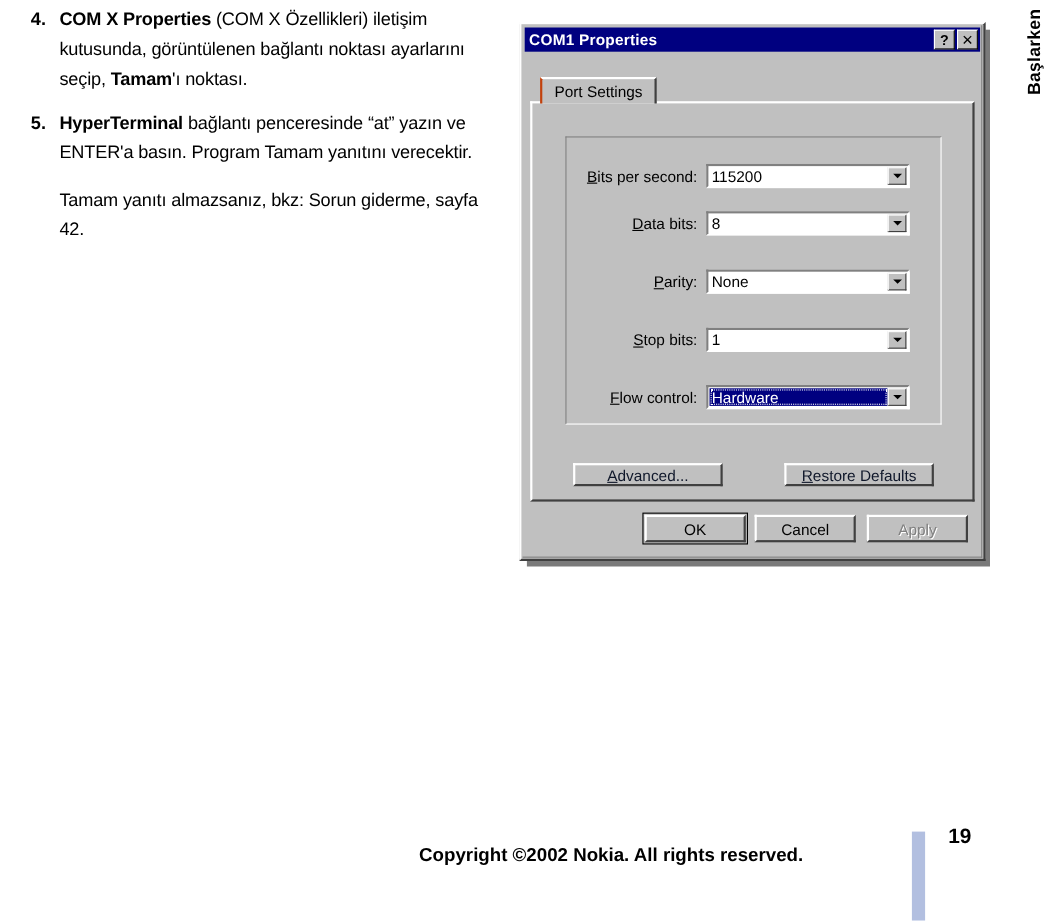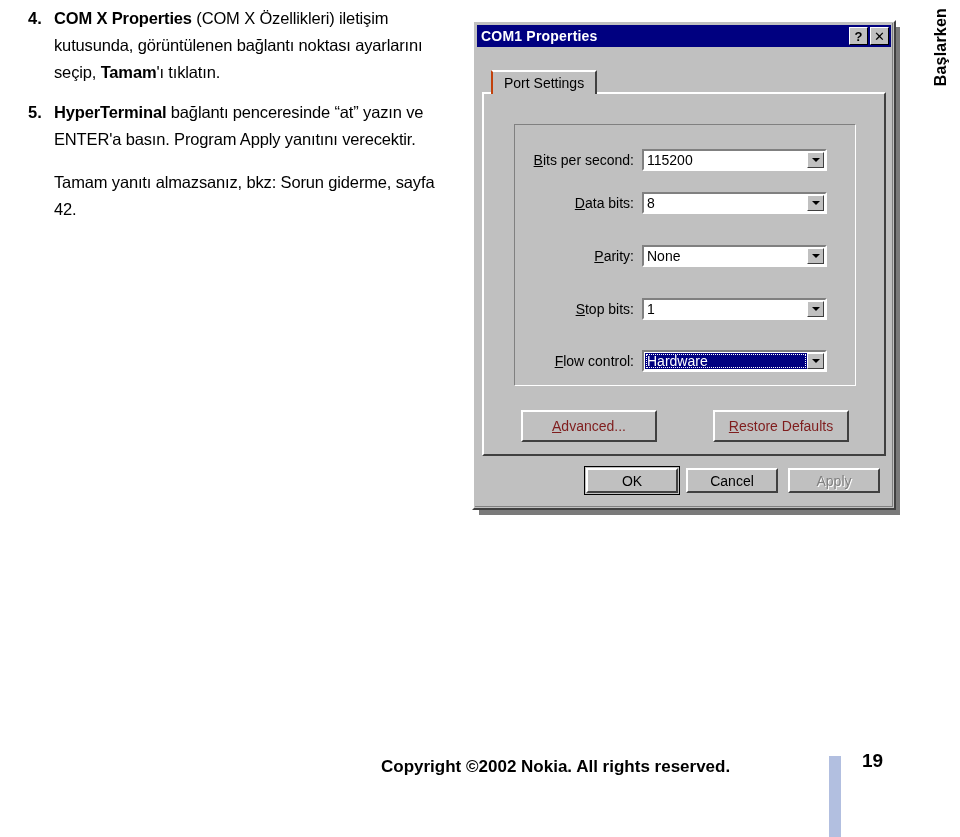--- a/index.html
+++ b/index.html
@@ -244,32 +244,32 @@
     content: "";
     width: 0; height: 0;
     border-left: 4px solid transparent;
     border-right: 4px solid transparent;
     border-top: 4px solid #000000;
   }
 
   
   .page-btn {
     position: absolute;
-    height: 32px;
+    height: 21px;
     background: #c0c0c0;
     border-top: 2px solid #ffffff;
     border-left: 2px solid #ffffff;
     border-right: 2px solid #404040;
     border-bottom: 2px solid #404040;
     box-sizing: border-box;
     display: flex;
     align-items: center;
     justify-content: center;
     font-size: 14px;
-    color: #7f1d1d;
+    color: #0f172a;
     white-space: nowrap;
   }
   .page-btn u { text-decoration: underline; }
   #btn-advanced { left: 37px; bottom: 12px; width: 136px; }
   #btn-restore  { right: 35px; bottom: 12px; width: 136px; }
 
   
   #dialog-footer {
     position: absolute;
     left: 8px;
@@ -323,21 +323,21 @@
   #footer {
     position: absolute;
     left: 0;
     right: 0;
     top: 748px;
     height: 89px;
   }
   #copyright {
     position: absolute;
     left: 381px;
-    top: 9px;
+    top: 20px;
     font-size: 17px;
     font-weight: bold;
     white-space: nowrap;
     color: #000000;
   }
   #page-bar {
     position: absolute;
     left: 829px;
     top: 8px;
     width: 12px;
@@ -352,25 +352,25 @@
     font-weight: bold;
     color: #000000;
   }
 </style>
 </head>
 <body>
 
 <div id="instructions">
     <div class="step">
       <div class="step-num">4.</div>
-      <div class="step-body"><b>COM X Properties</b><span> (COM X Özellikleri) iletişim kutusunda, görüntülenen bağlantı noktası ayarlarını seçip, </span><b>Tamam</b><span>'ı tıklatın.</span></div>
+      <div class="step-body"><b>COM X Properties</b><span> (COM X Özellikleri) iletişim kutusunda, görüntülenen bağlantı noktası ayarlarını seçip, </span><b>Tamam</b><span>'ı noktası.</span></div>
     </div>
     <div class="step">
       <div class="step-num">5.</div>
-      <div class="step-body"><b>HyperTerminal</b><span> bağlantı penceresinde “at” yazın ve ENTER'a basın. Program Apply yanıtını verecektir.</span><div class="sub-para">Tamam yanıtı almazsanız, bkz: Sorun giderme, sayfa 42.</div></div>
+      <div class="step-body"><b>HyperTerminal</b><span> bağlantı penceresinde “at” yazın ve ENTER'a basın. Program Tamam yanıtını verecektir.</span><div class="sub-para">Tamam yanıtı almazsanız, bkz: Sorun giderme, sayfa 42.</div></div>
     </div>
   </div>
 
 <div id="dialog-shadow"></div>
 
 <div id="com-dialog">
   <div class="inner-frame"></div>
 
   <div id="title-bar">
     <span id="title-text">COM1 Properties</span>

